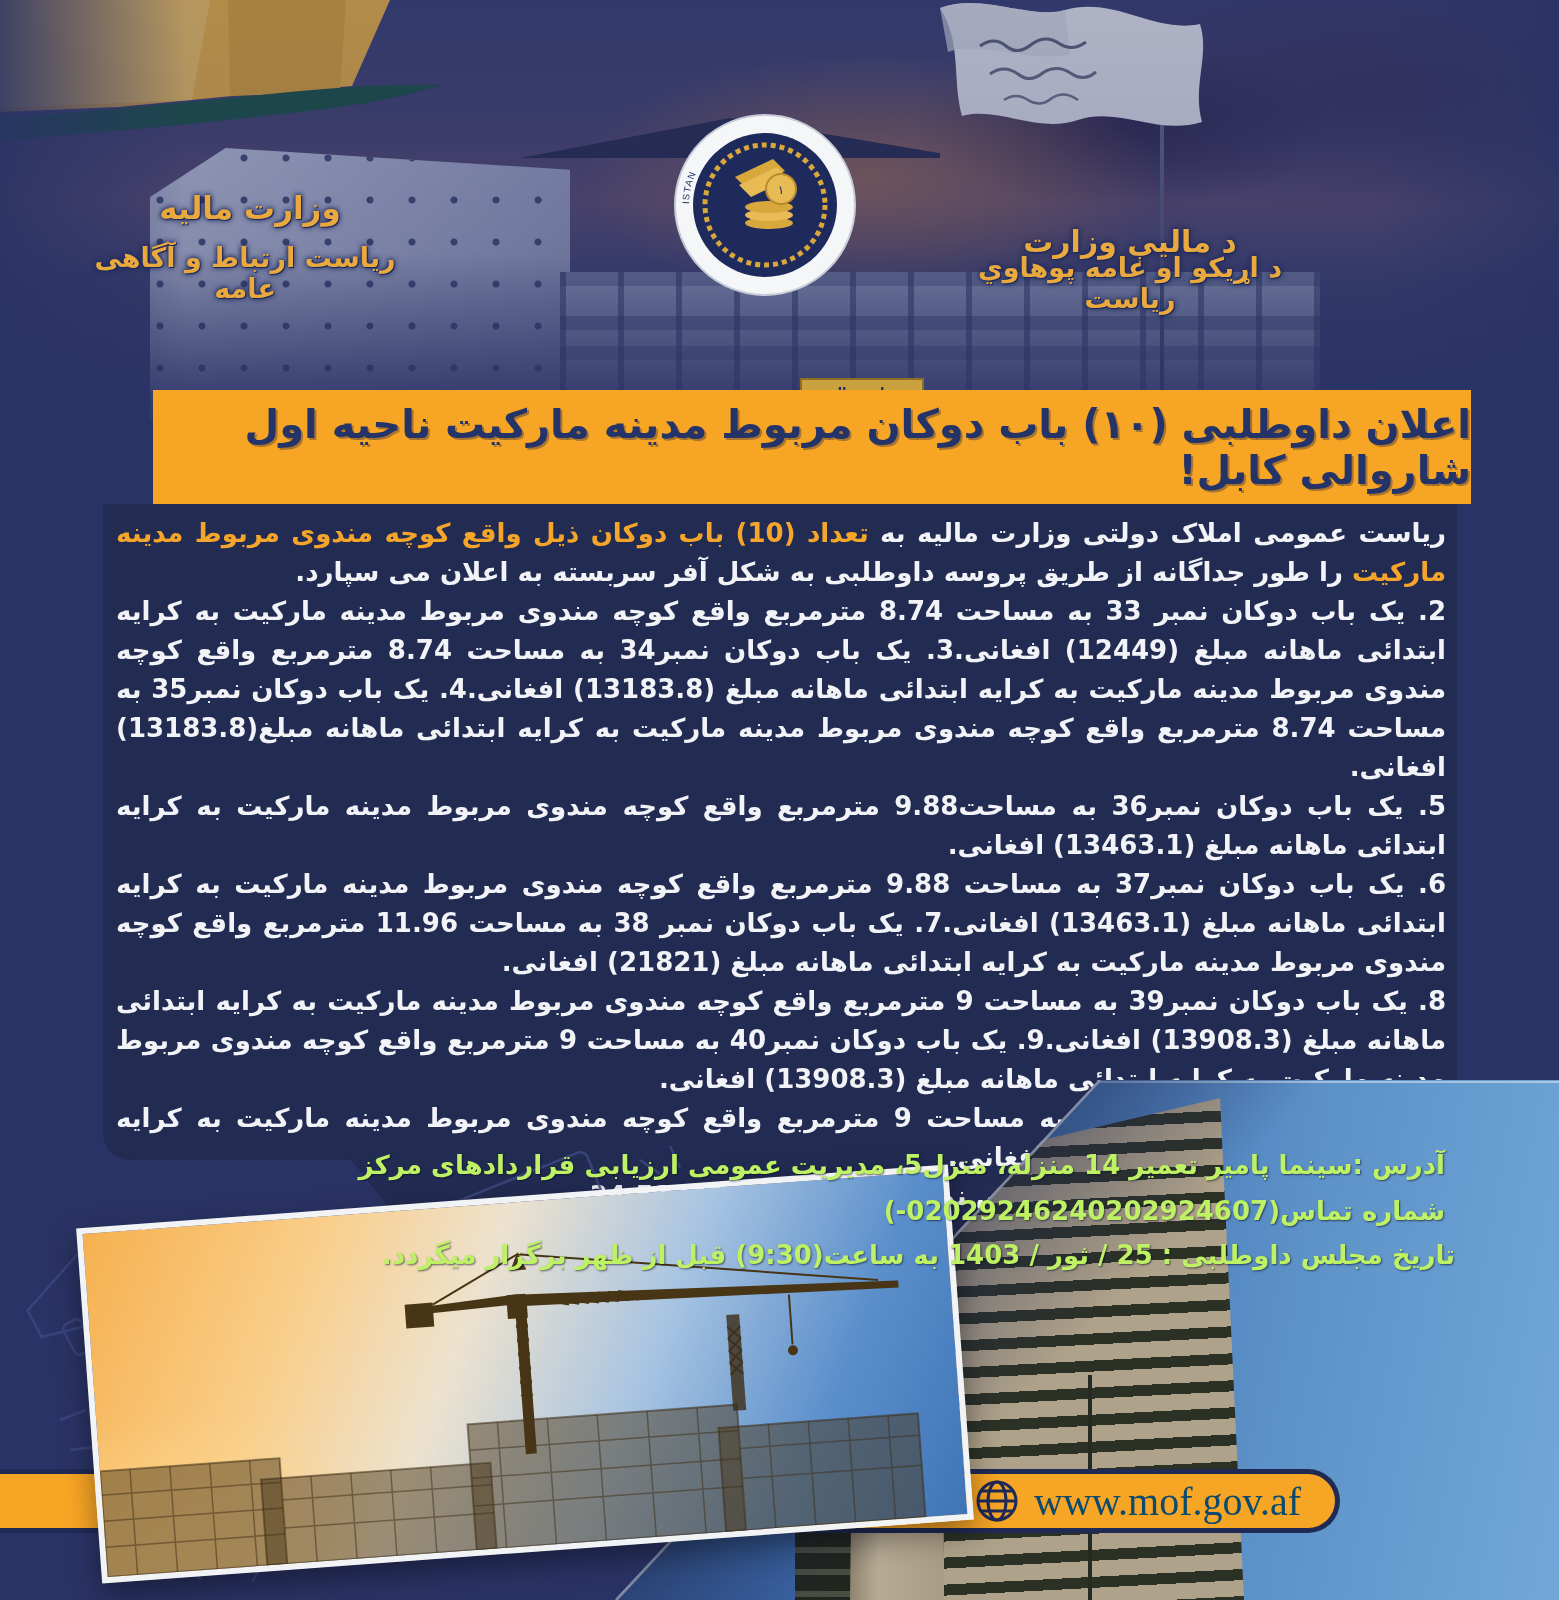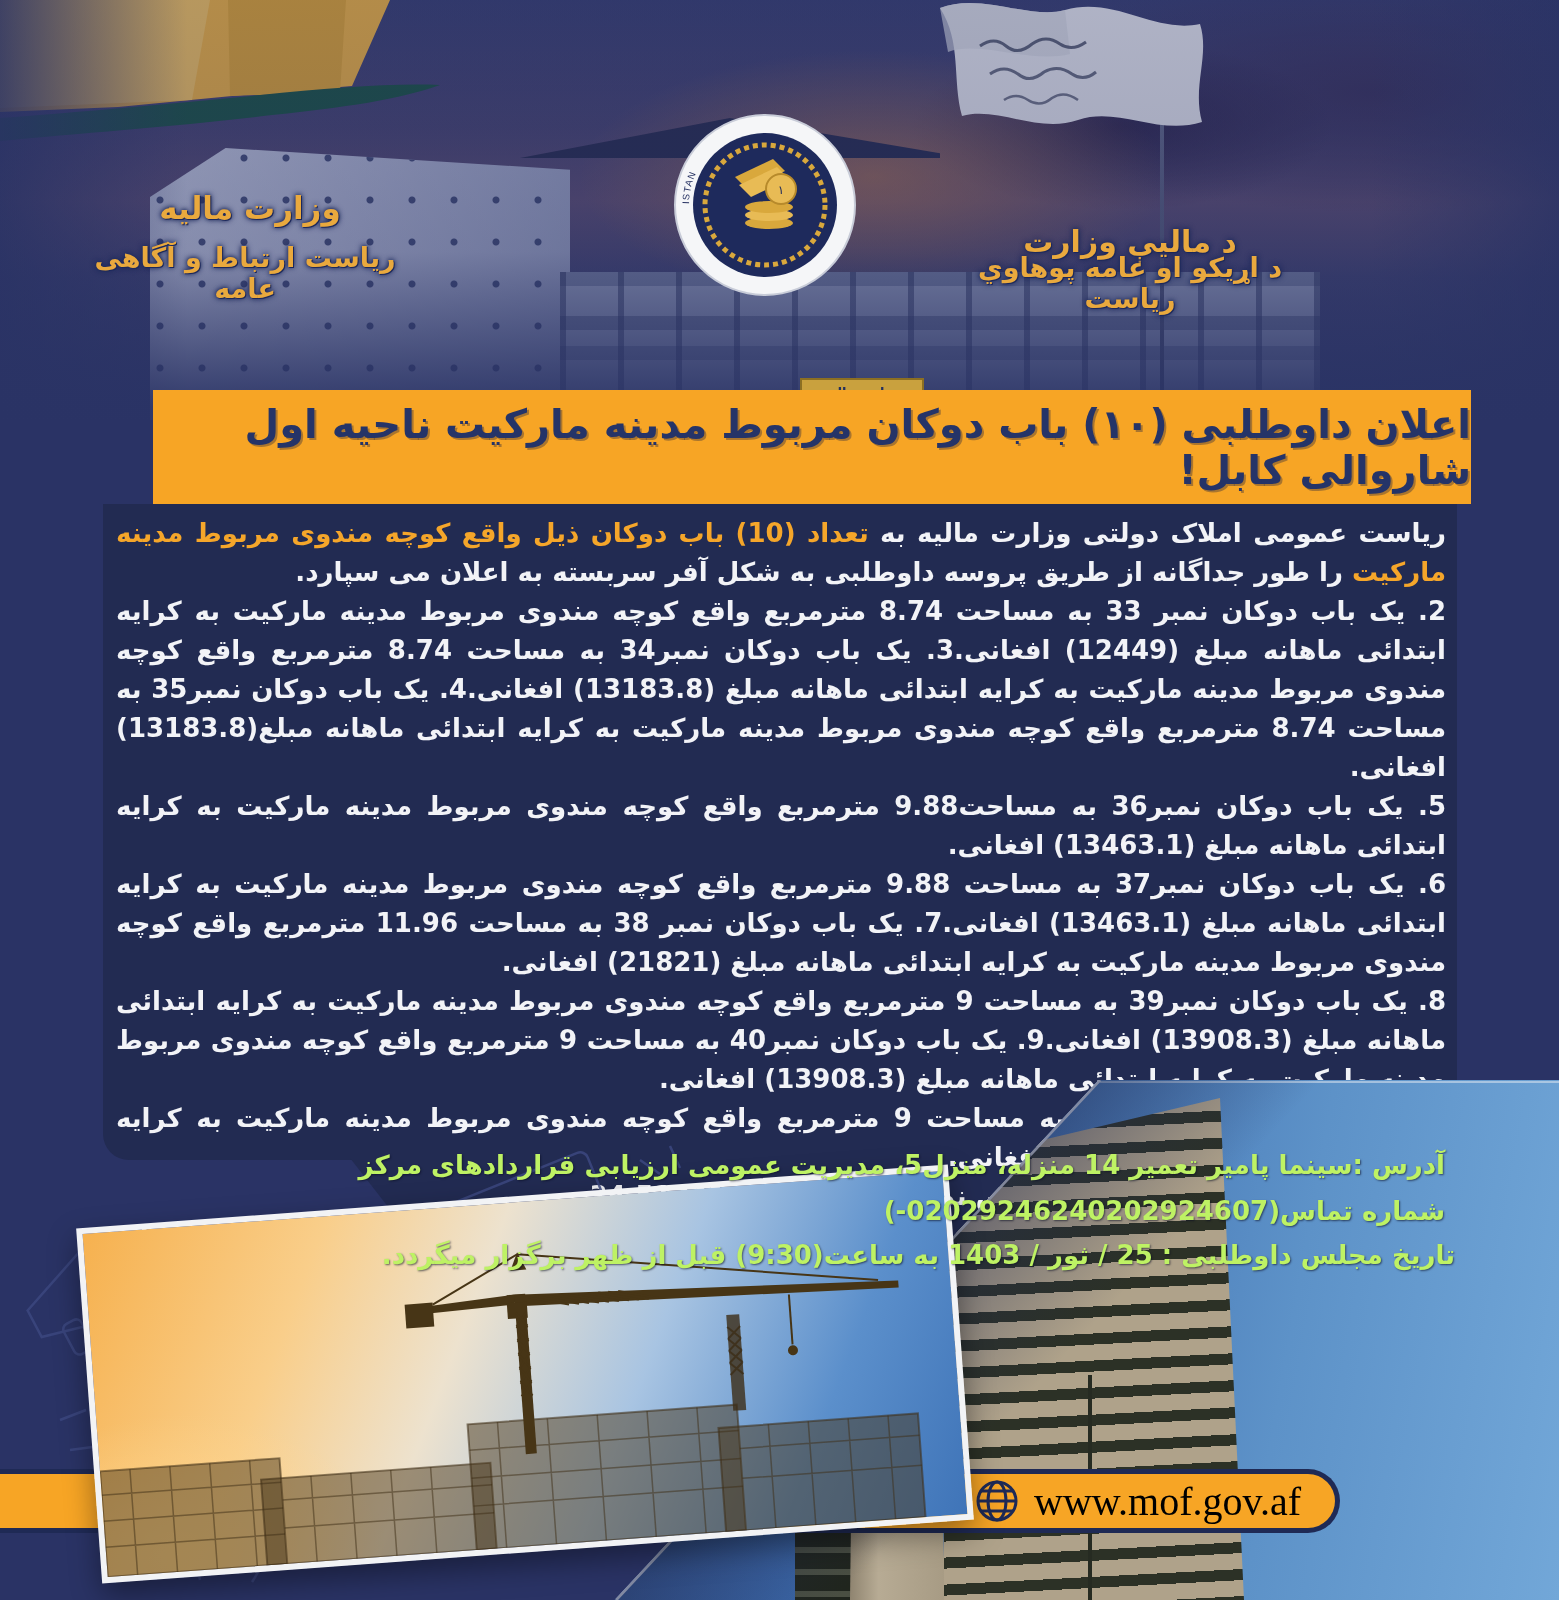--- a/index.html
+++ b/index.html
@@ -92,21 +92,21 @@
     clip-path:polygon(0 13%,92% 0,100% 100%,0 100%);}
   .pr-pole{position:absolute;left:488px;top:295px;width:4px;height:225px;background:#262B22;}
   #pr-fade{position:absolute;left:0;top:0;width:100%;height:100%;
     background:linear-gradient(133deg,#222B52 10%,rgba(34,43,82,.8) 24%,rgba(34,43,82,0) 50%);}
 
   
   #footer-pill{left:-60px;top:1469px;width:1400px;height:64px;background:#F7A525;
     border:5px solid #1F2A55;border-left:none;border-radius:0 36px 36px 0;z-index:10;
     display:flex;align-items:center;justify-content:flex-end;direction:ltr;
     padding-right:34px;box-sizing:border-box;gap:14px;}
-  .pill-text{font-family:"Liberation Serif",serif;color:#000000;font-size:40px;}
+  .pill-text{font-family:"Liberation Serif",serif;color:#0c4a6e;font-size:40px;}
   #pill-gap{width:74px;}
   .pill-icon{width:46px;height:46px;flex:0 0 auto;}
 
   
   #photo-build{left:88px;top:1196px;width:862px;height:344px;z-index:20;
     transform:rotate(-4.2deg);border:6px solid #F2F3F5;
     box-shadow:0 12px 30px rgba(0,0,0,.4);
     background:
       radial-gradient(300px 200px at 8% 95%, rgba(255,214,140,.9), rgba(255,214,140,0) 70%),
       linear-gradient(115deg,#F6B14F 0%,#F9CE8A 24%,#EDE2CE 42%,#A8C4E2 62%,#5B8FCB 82%,#3F74B8 100%);}

